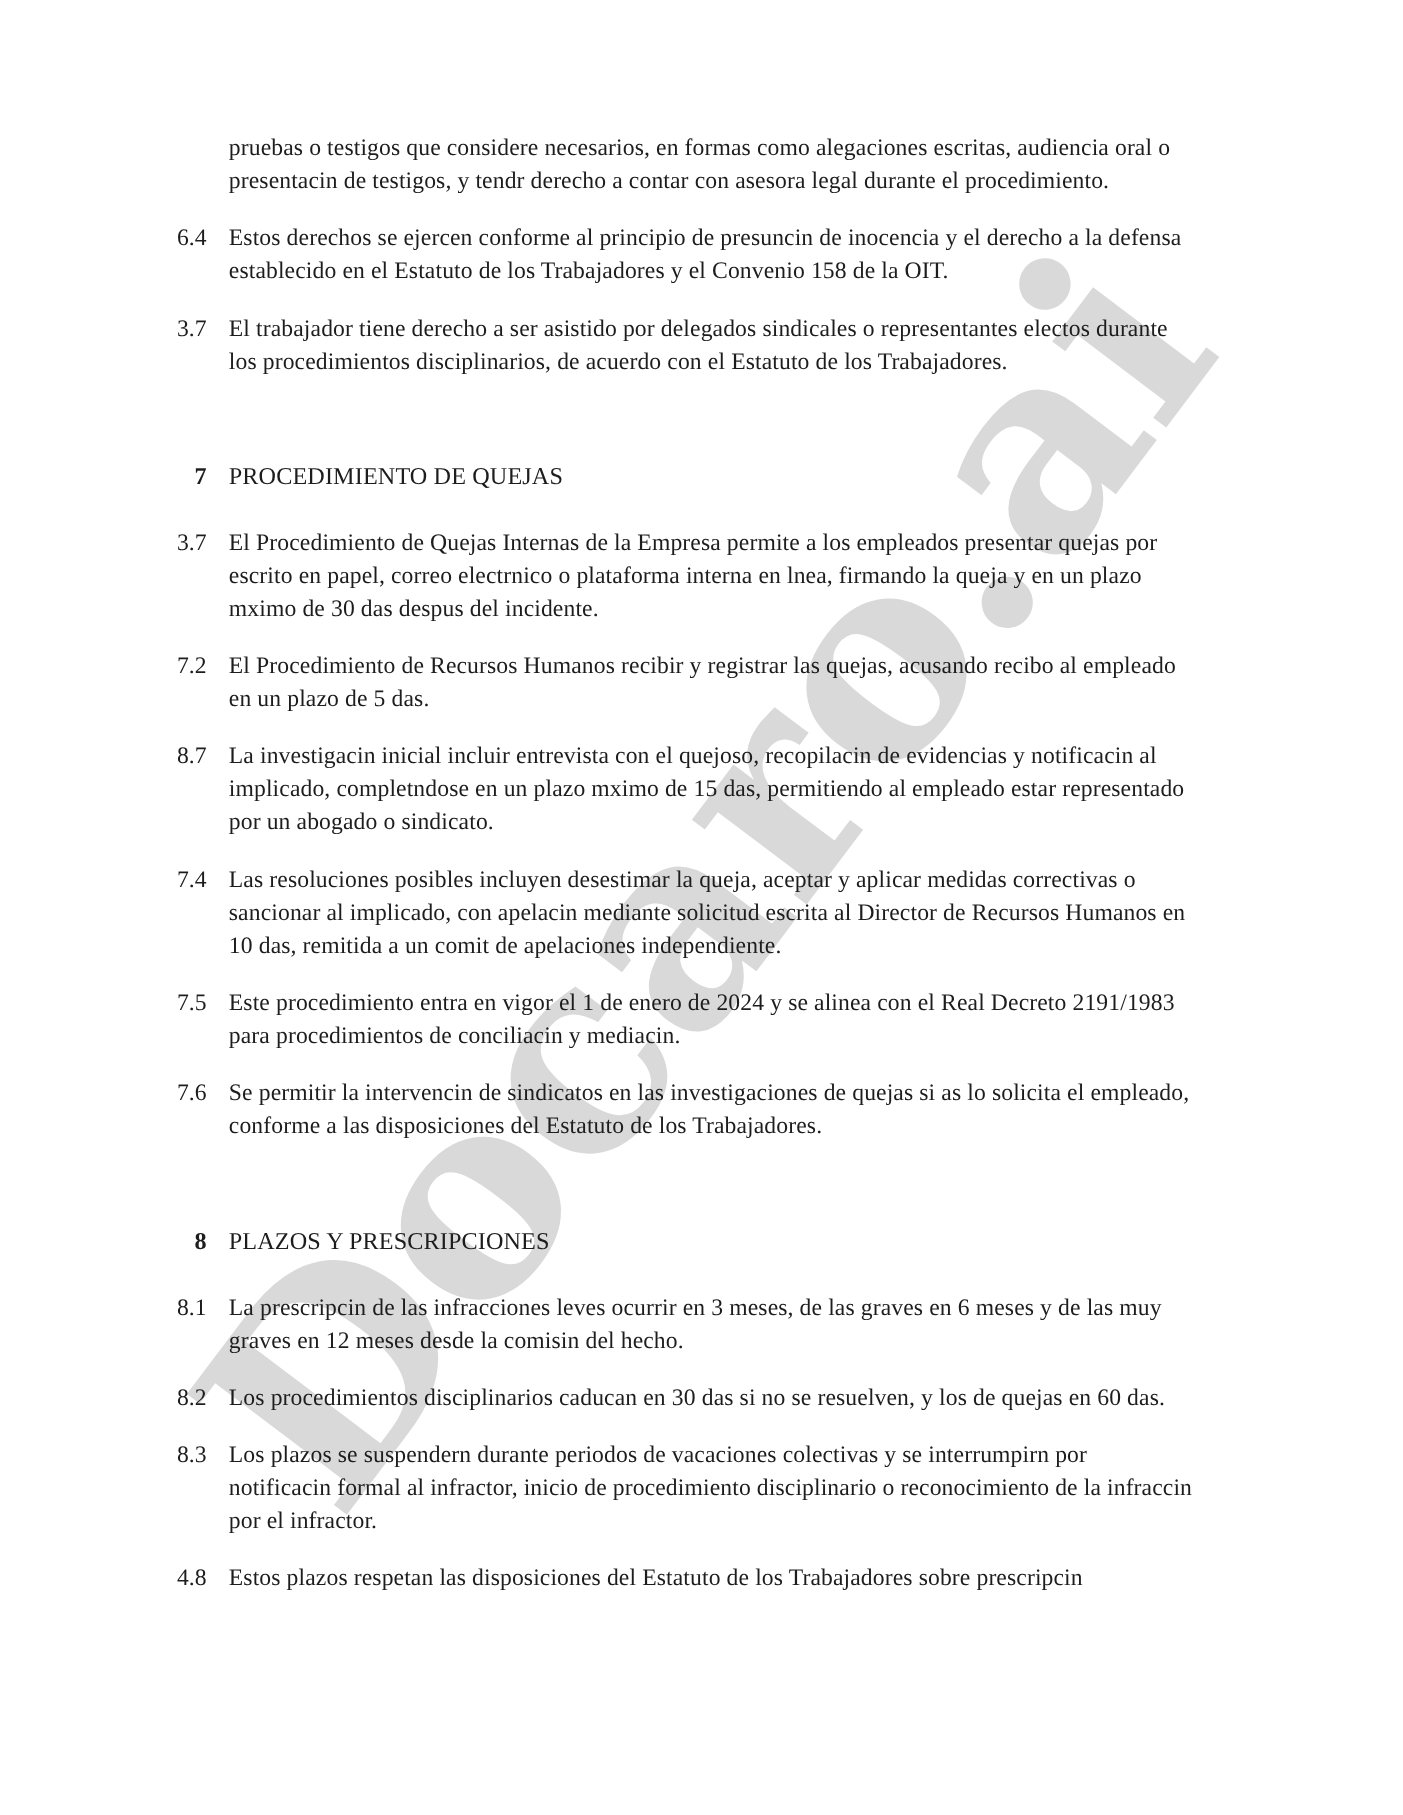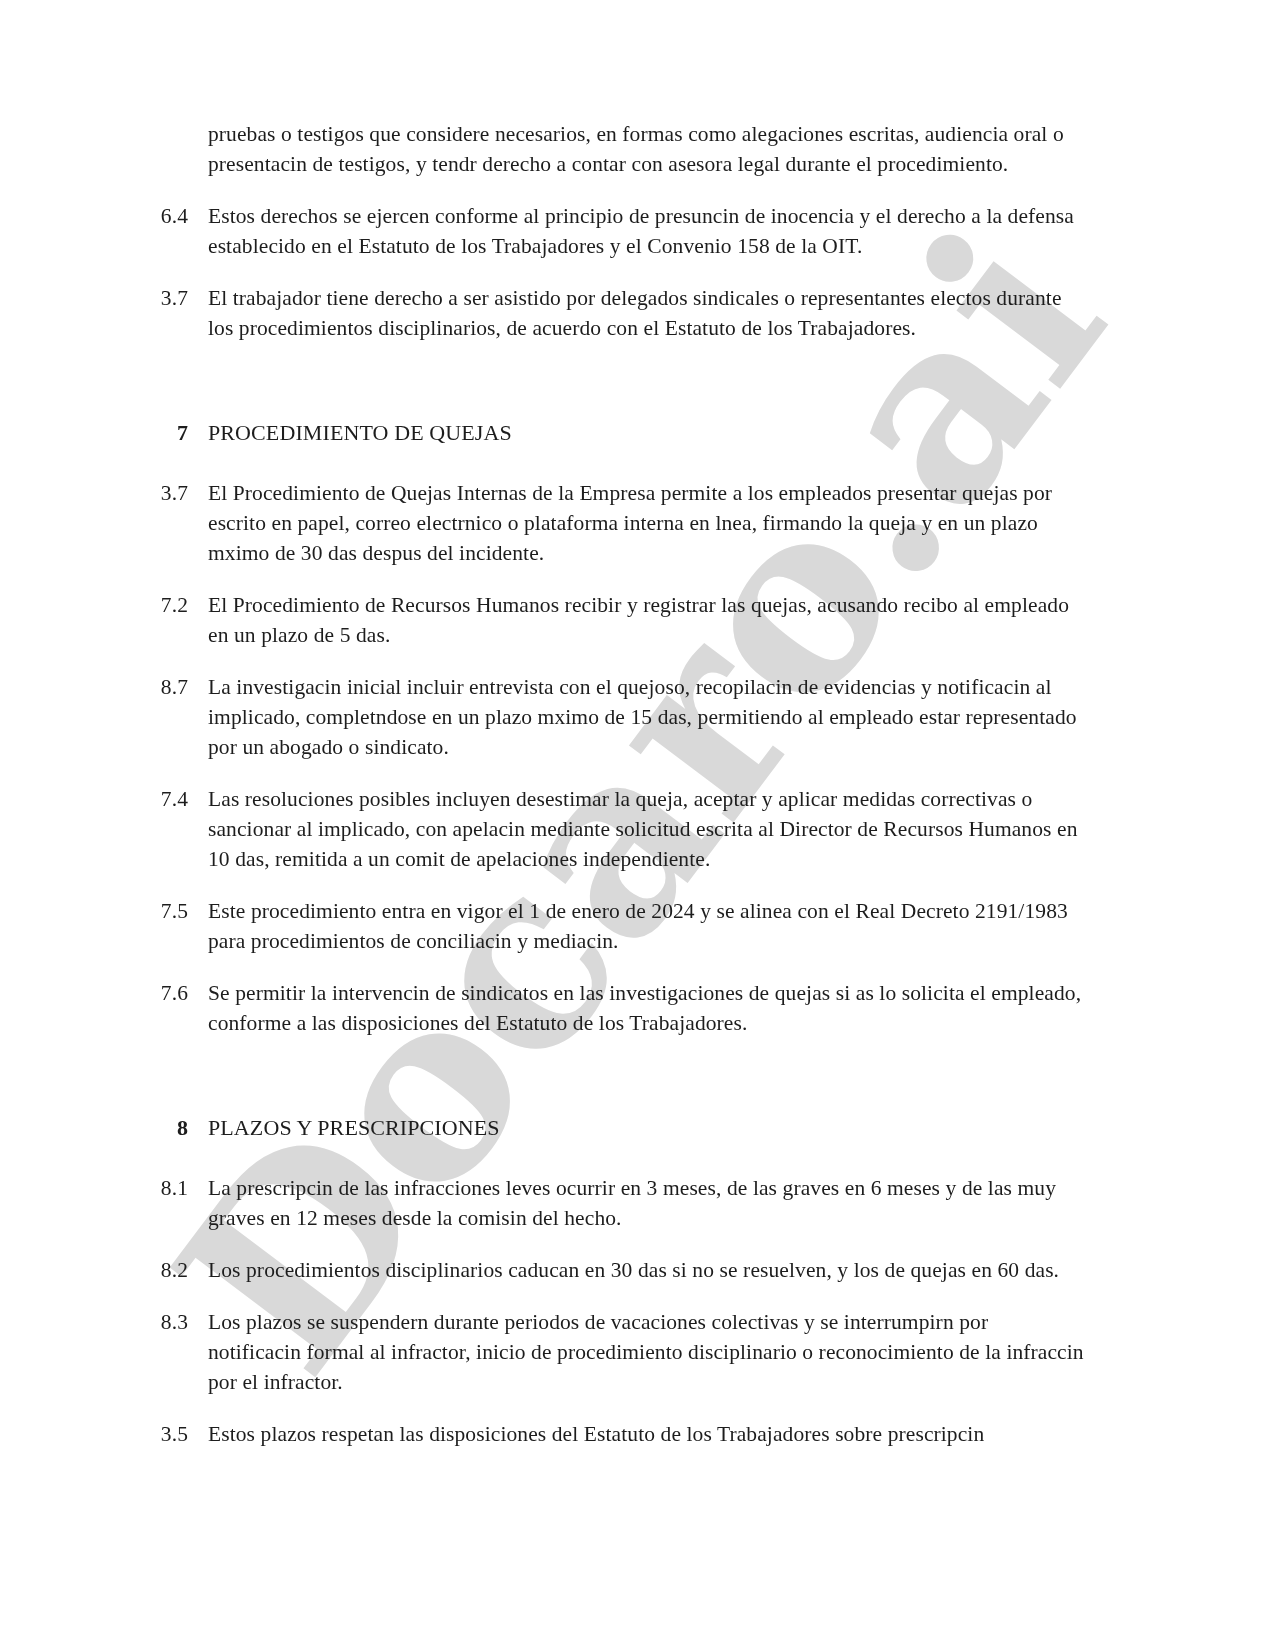--- a/index.html
+++ b/index.html
@@ -124,17 +124,17 @@
       </div>
       <div class="row paragraph">
         <div class="num">8.2</div>
         <div class="txt"><span>Los procedimientos disciplinarios caducan en 30 das si no se resuelven, y los de quejas en 60 das.</span></div>
       </div>
       <div class="row paragraph">
         <div class="num">8.3</div>
         <div class="txt"><span>Los plazos se suspendern durante periodos de vacaciones colectivas y se interrumpirn por notificacin formal al infractor, inicio de procedimiento disciplinario o reconocimiento de la infraccin por el infractor.</span></div>
       </div>
       <div class="row paragraph">
-        <div class="num">3.5</div>
+        <div class="num">4.8</div>
         <div class="txt"><span>Estos plazos respetan las disposiciones del </span><b>Estatuto de los Trabajadores</b><span> sobre prescripcin</span></div>
       </div>
     </div>
 </div>
 
 </body></html>

